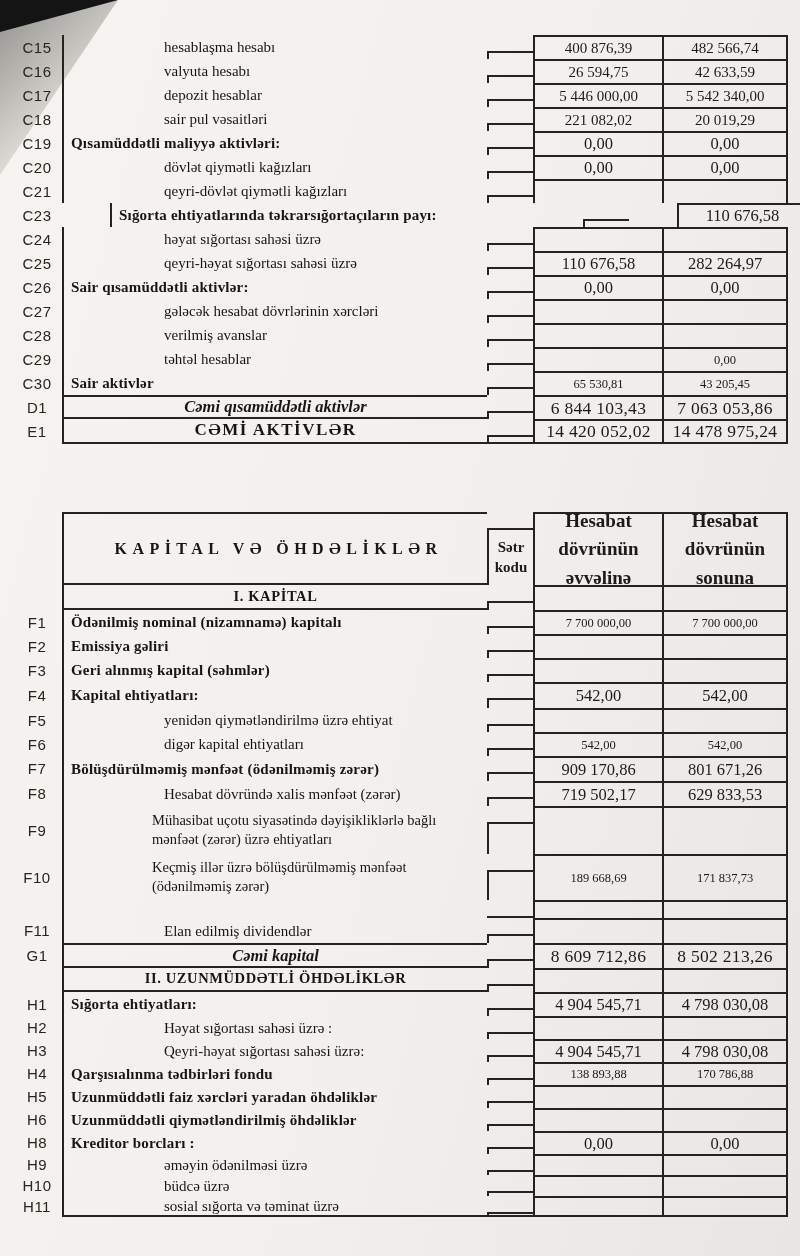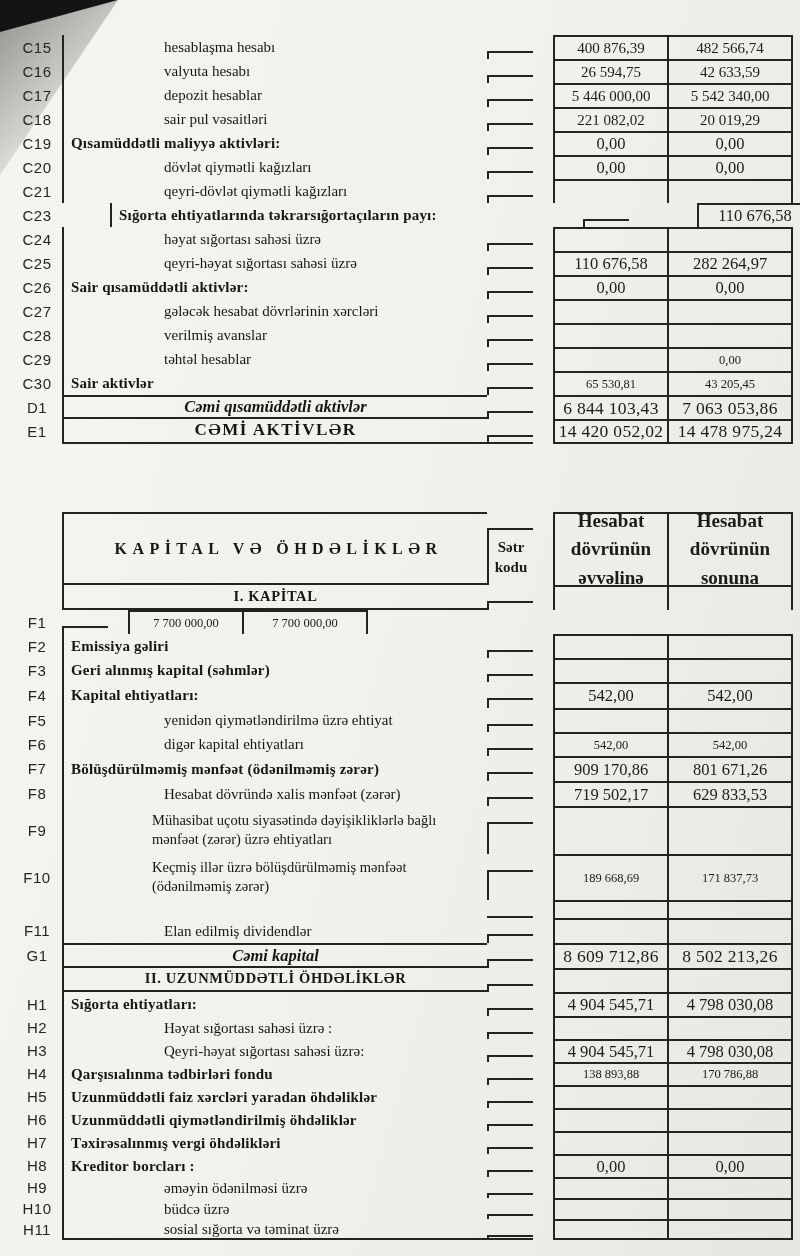--- a/index.html
+++ b/index.html
@@ -35,21 +35,21 @@
   .totalc .label{justify-content:center;font-weight:bold;font-size:17px;letter-spacing:1.5px;padding-left:4px;}
   .section .label{justify-content:center;font-weight:bold;font-size:14.5px;letter-spacing:.6px;padding-left:4px;}
   .hdr .label{justify-content:center;font-weight:bold;font-size:16px;letter-spacing:.34em;padding-left:10px;}
   .lb-t{border-top:2px solid #24231f;}
   .lb-b{border-bottom:2px solid #24231f;}
   .vc{
     box-sizing:border-box;border-left:2px solid #24231f;border-top:2px solid #24231f;
     display:flex;align-items:center;justify-content:center;text-align:center;color:#1c1b18;
   }
   .kodu{width:46px;margin-top:16px;}
-  .v1{width:114px;margin-left:20px;}
+  .v1{width:129px;}
   .v2{width:126px;border-right:2px solid #24231f;}
   .row.last .vc{border-bottom:2px solid #24231f;}
   .hdr .kodu{font-weight:bold;font-size:15px;line-height:1.3;}
   .vs-sm{font-size:12.5px;}
   .vs-md{font-size:15px;}
   .vs-lg{font-size:16.5px;}
   .vs-xl{font-size:17.5px;letter-spacing:.3px;}
   .vs-hd{font-weight:bold;font-size:19px;line-height:1.5;padding:0 8px;}
 </style>
 </head>
@@ -189,20 +189,21 @@
       </div>
       <div class="row section" style="height: 25px;">
         <div class="code"></div>
         <div class="label section lb-b">I. KAPİTAL</div>
         <div class="vc kodu"></div>
         <div class="vc v1 vs-md"></div>
         <div class="vc v2 vs-md"></div>
       </div>
       <div class="row head" style="height: 24px;">
         <div class="code">F1</div>
+        <div class="label head">Ödənilmiş nominal (nizamnamə) kapitalı</div>
         <div class="vc kodu"></div>
         <div class="vc v1 vs-sm">7 700 000,00</div>
         <div class="vc v2 vs-sm">7 700 000,00</div>
       </div>
       <div class="row head" style="height: 24px;">
         <div class="code">F2</div>
         <div class="label head">Emissiya gəliri</div>
         <div class="vc kodu"></div>
         <div class="vc v1 vs-md"></div>
         <div class="vc v2 vs-md"></div>
@@ -322,27 +323,20 @@
       <div class="row head" style="height: 23px;">
         <div class="code">H5</div>
         <div class="label head">Uzunmüddətli faiz xərcləri yaradan öhdəliklər</div>
         <div class="vc kodu"></div>
         <div class="vc v1 vs-md"></div>
         <div class="vc v2 vs-md"></div>
       </div>
       <div class="row head" style="height: 23px;">
         <div class="code">H6</div>
         <div class="label head">Uzunmüddətli qiymətləndirilmiş öhdəliklər</div>
-        <div class="vc kodu"></div>
-        <div class="vc v1 vs-md"></div>
-        <div class="vc v2 vs-md"></div>
-      </div>
-      <div class="row head" style="height: 23px;">
-        <div class="code">H7</div>
-        <div class="label head">Təxirəsalınmış vergi öhdəlikləri</div>
         <div class="vc kodu"></div>
         <div class="vc v1 vs-md"></div>
         <div class="vc v2 vs-md"></div>
       </div>
       <div class="row head" style="height: 23px;">
         <div class="code">H8</div>
         <div class="label head">Kreditor borcları :</div>
         <div class="vc kodu"></div>
         <div class="vc v1 vs-lg">0,00</div>
         <div class="vc v2 vs-lg">0,00</div>

